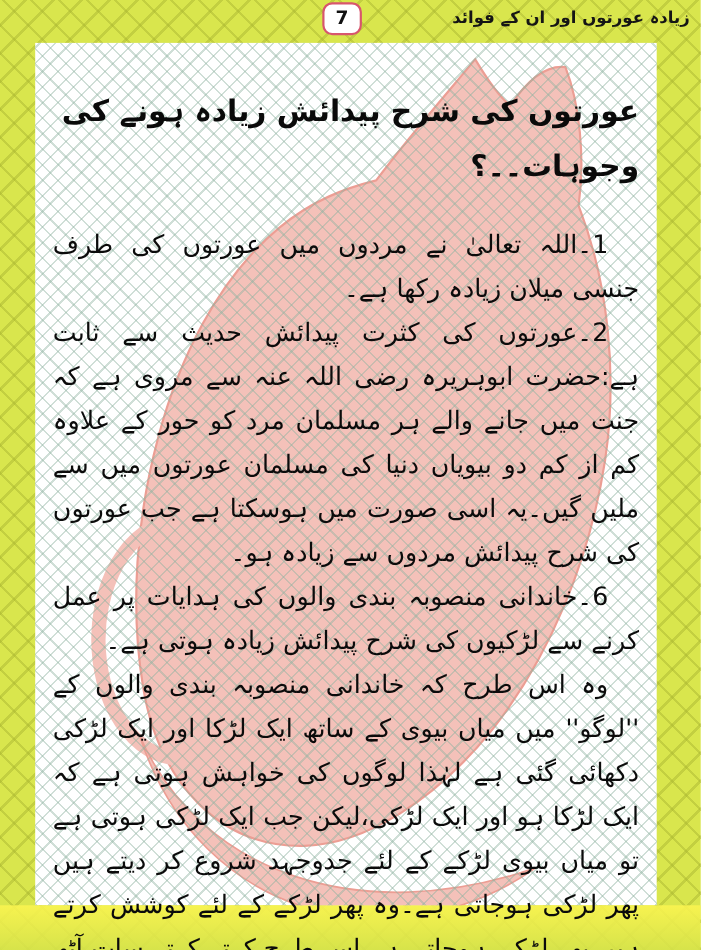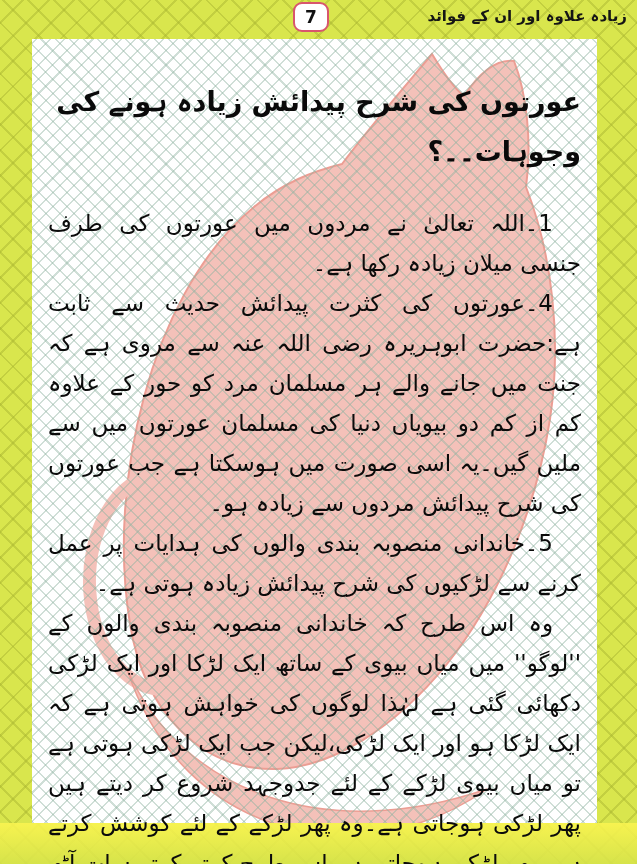--- a/index.html
+++ b/index.html
@@ -73,21 +73,21 @@
 </style>
 </head>
 <body>
 
 <div class="page">
 
   <div class="header">
     <div class="page-number-badge">
       <span>7</span>
     </div>
-    <div class="header-title">زیادہ علاوہ اور ان کے فوائد</div>
+    <div class="header-title">زیادہ عورتوں اور ان کے فوائد</div>
   </div>
 
   <div class="content">
 
     <svg class="watermark" width="565" height="784" viewBox="0 0 565 784" aria-hidden="true">
       <path d="M 310,125
                C 340,85 375,45 400,15
                C 412,35 423,50 432,57
                C 448,33 465,20 482,22
                C 495,55 500,105 494,148
@@ -102,22 +102,22 @@
       <path d="M 95,630 C 150,755 295,805 455,750
                C 330,838 150,800 95,630 Z" fill="#f4c1b9" stroke="#ec9e94" stroke-width="1.5"></path>
     </svg>
 
     <div class="pattern-overlay"></div>
 
     <div class="text-layer">
       <h1 class="article-heading">عورتوں کی شرح پیدائش زیادہ ہونے کی وجوہات۔۔؟</h1>
       <div class="body-text">
         <p class="indent">1۔اللہ تعالیٰ نے مردوں میں عورتوں کی طرف جنسی میلان زیادہ رکھا ہے۔</p>
-        <p class="indent">4۔عورتوں کی کثرت پیدائش حدیث سے ثابت ہے:حضرت ابوہریرہ رضی اللہ عنہ سے مروی ہے کہ جنت میں جانے والے ہر مسلمان مرد کو حور کے علاوہ کم از کم دو بیویاں دنیا کی مسلمان عورتوں میں سے ملیں گیں۔یہ اسی صورت میں ہوسکتا ہے جب عورتوں کی شرح پیدائش مردوں سے زیادہ ہو۔</p>
-        <p class="indent">5۔خاندانی منصوبہ بندی والوں کی ہدایات پر عمل کرنے سے لڑکیوں کی شرح پیدائش زیادہ ہوتی ہے۔</p>
+        <p class="indent">2۔عورتوں کی کثرت پیدائش حدیث سے ثابت ہے:حضرت ابوہریرہ رضی اللہ عنہ سے مروی ہے کہ جنت میں جانے والے ہر مسلمان مرد کو حور کے علاوہ کم از کم دو بیویاں دنیا کی مسلمان عورتوں میں سے ملیں گیں۔یہ اسی صورت میں ہوسکتا ہے جب عورتوں کی شرح پیدائش مردوں سے زیادہ ہو۔</p>
+        <p class="indent">6۔خاندانی منصوبہ بندی والوں کی ہدایات پر عمل کرنے سے لڑکیوں کی شرح پیدائش زیادہ ہوتی ہے۔</p>
         <p class="indent">وہ اس طرح کہ خاندانی منصوبہ بندی والوں کے ''لوگو'' میں میاں بیوی کے ساتھ ایک لڑکا اور ایک لڑکی دکھائی گئی ہے لہٰذا لوگوں کی خواہش ہوتی ہے کہ ایک لڑکا ہو اور ایک لڑکی،لیکن جب ایک لڑکی ہوتی ہے تو میاں بیوی لڑکے کے لئے جدوجہد شروع کر دیتے ہیں پھر لڑکی ہوجاتی ہے۔وہ پھر لڑکے کے لئے کوشش کرتے ہیں پھر لڑکی ہوجاتی ہے اس طرح کرتے کرتے سات آٹھ لڑکیاں پیدا ہوجاتی ہیں اور اللہ تعالیٰ خاندانی منصوبہ بندی والوں کی چالوں کو ہی حضور ﷺ کی امت میں اضافے کا باعث بنا رہے ہیں۔</p>
 
       </div>
     </div>
 
   </div>
 
   <div class="footer-band"></div>
 
 </div>

